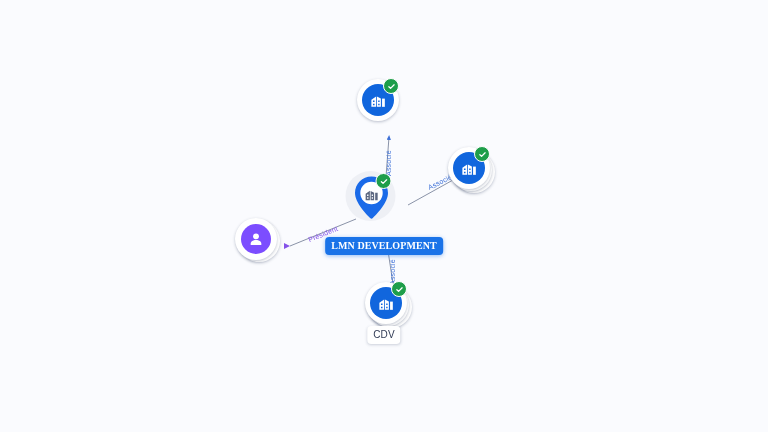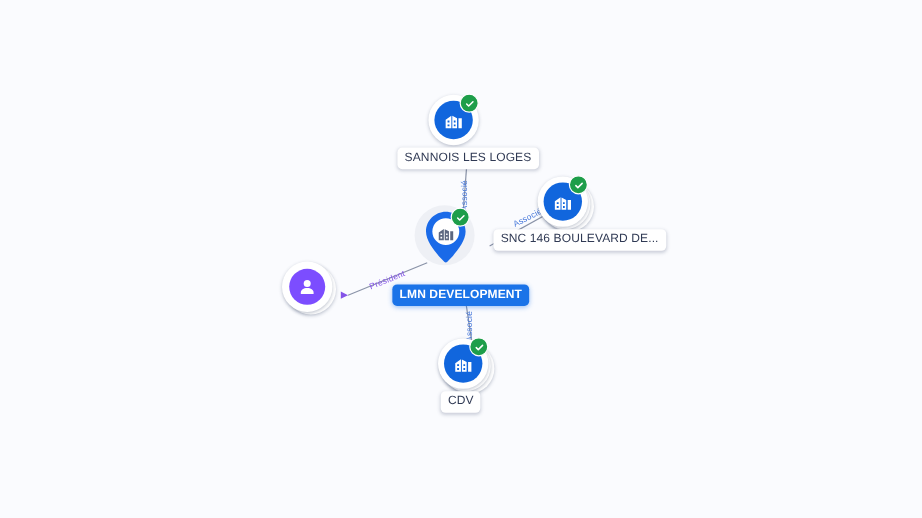--- a/index.html
+++ b/index.html
@@ -154,20 +154,21 @@
     background: #ffffff;
     color: #303a54;
     box-shadow: 0 1px 3px rgba(40,55,90,0.22);
     letter-spacing: 0.1px;
   }
   .node-label.selected {
     background: #1a73e8;
     color: #ffffff;
     font-weight: bold;
     box-shadow: 0 1px 4px rgba(26,115,232,0.45);
+    font-family: Liberation Serif, serif;
   }
 
   
   .edge-label {
     position: absolute;
     white-space: nowrap;
     font-size: 7px;
     letter-spacing: 0.2px;
     transform-origin: 50% 50%;
   }
@@ -222,21 +223,20 @@
           </svg>
         </div>
         <div class="badge-check" style="left:26px; top:-1px;">
           <svg width="9" height="9" viewBox="0 0 24 24" aria-hidden="true">
             <path fill="none" stroke="#ffffff" stroke-width="3.4" stroke-linecap="round" stroke-linejoin="round" d="M5 12.5l4.5 4.5L19 7.5"></path>
           </svg>
         </div>
       </div>
     </div>
   </div>
-  <div class="node-label" style="left:390px; top:123px;">SANNOIS LES LOGES</div>
 
   <div class="node" style="left:481px; top:180px;">
     <div class="node-body" style="left:0; top:0;">
       <div class="circle-node" style="margin-left:-22px; margin-top:-22px;">
         <div class="stack s2"></div>
         <div class="stack s1"></div>
         <div class="stack s0"></div>
         <div class="inner">
           <svg width="19" height="19" viewBox="0 0 24 24" aria-hidden="true">
             <path fill="#ffffff" d="M3 20V11l6-4.2V20H3zm2-2h2v-2H5v2zm0-4h2v-2H5v2z"></path>
@@ -245,21 +245,20 @@
           </svg>
         </div>
         <div class="badge-check" style="left:26px; top:-1px;">
           <svg width="9" height="9" viewBox="0 0 24 24" aria-hidden="true">
             <path fill="none" stroke="#ffffff" stroke-width="3.4" stroke-linecap="round" stroke-linejoin="round" d="M5 12.5l4.5 4.5L19 7.5"></path>
           </svg>
         </div>
       </div>
     </div>
   </div>
-  <div class="node-label" style="left:483px; top:191px;">SNC 146 BOULEVARD DE...</div>
 
   <div class="node" style="left:384px; top:212px;">
     <div class="node-body" style="left:0; top:0;">
       <div class="pin-node" style="margin-left:-25px; margin-top:-26px;">
         <div class="pin-halo"></div>
         <div class="pin-shape">
           <svg width="38" height="45" viewBox="0 0 38 45" aria-hidden="true">
             <path d="M19 1.5C9.9 1.5 2.5 8.9 2.5 18c0 9.6 11.4 21.4 15.2 25.1a1.8 1.8 0 0 0 2.6 0C24.1 39.4 35.5 27.6 35.5 18c0-9.1-7.4-16.5-16.5-16.5z" fill="#1a6ae8"></path>
             <circle cx="19" cy="18" r="11.2" fill="#ffffff"></circle>
           </svg>

